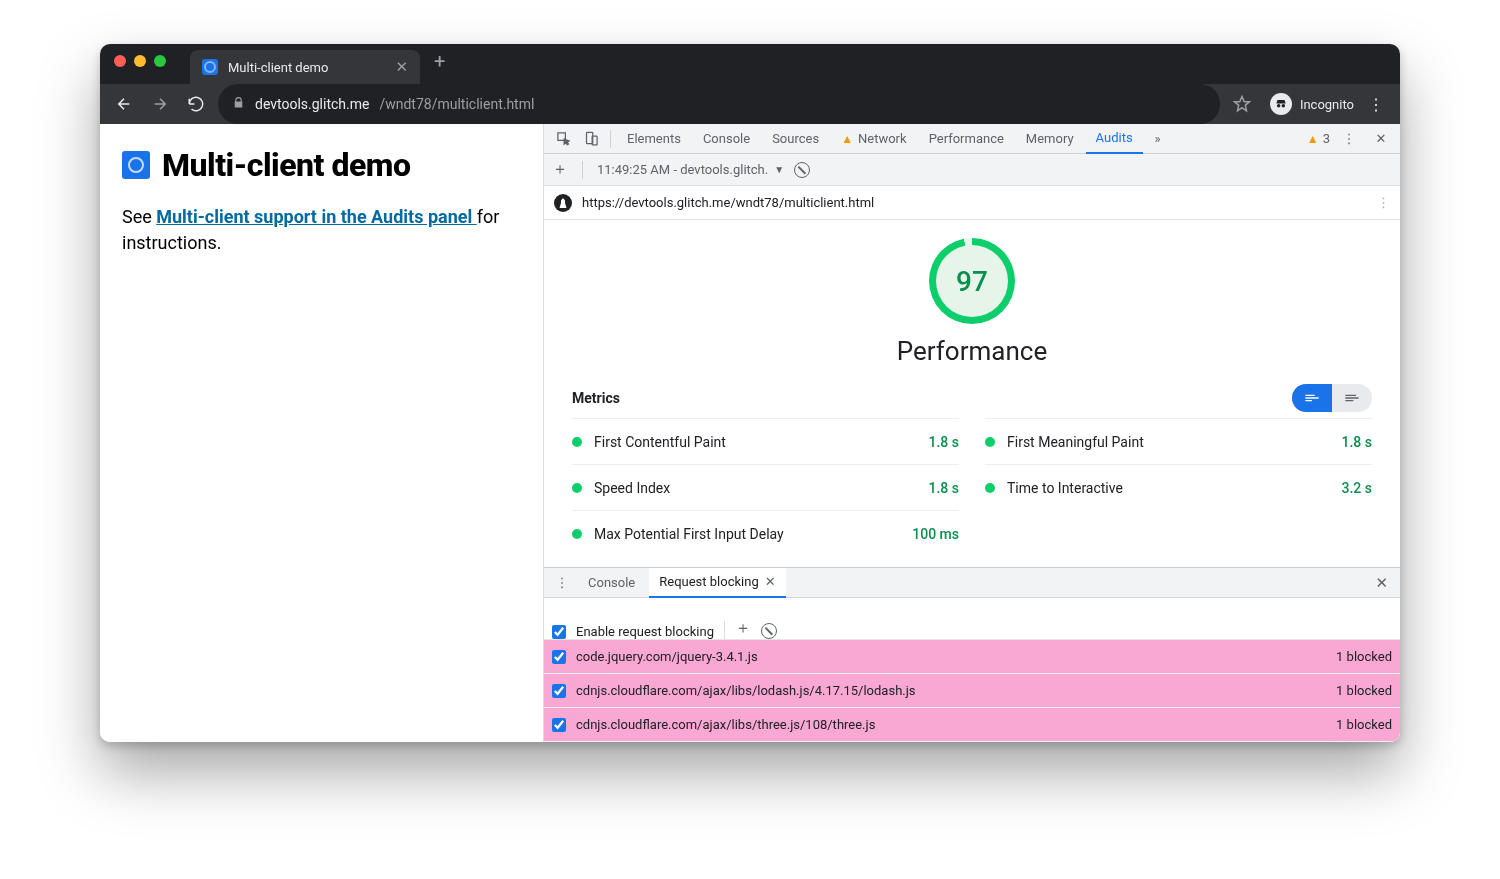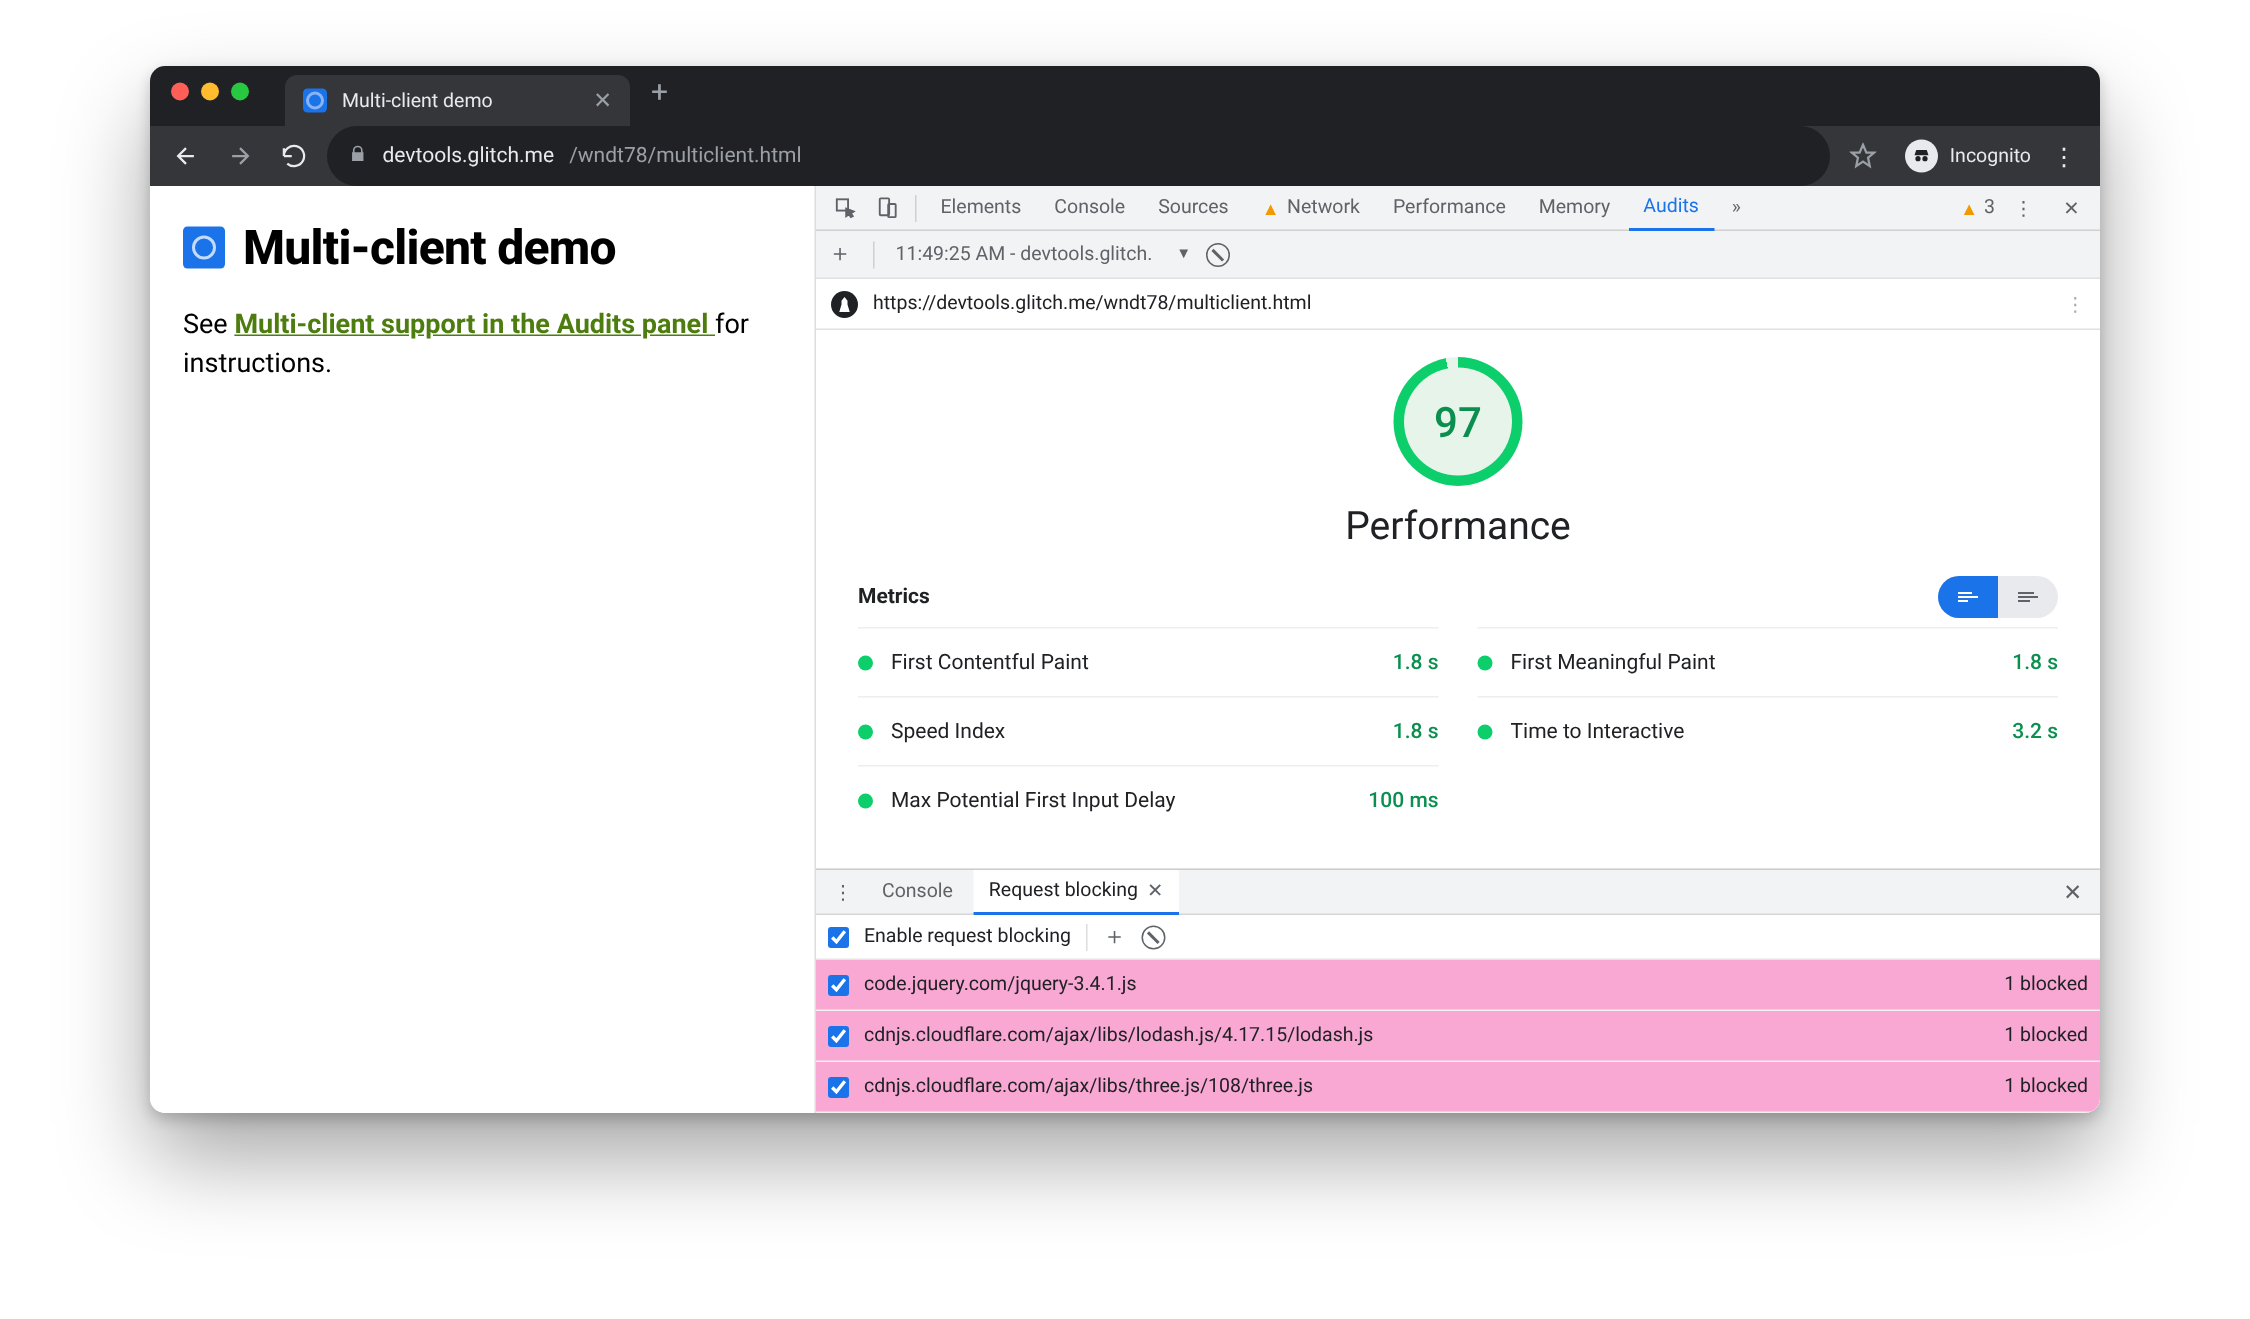--- a/index.html
+++ b/index.html
@@ -49,35 +49,35 @@
   .incog-icon svg{width:14px;height:14px;}
   .incog-label{font-size:13px;color:#e8eaed;}
   
   .content{display:flex;height:618px;background:#fff;}
   .page{width:444px;padding:22px 22px;border-right:1px solid #ddd;}
   .page-head{display:flex;align-items:center;gap:12px;margin-bottom:20px;}
   .page-logo{width:28px;height:28px;background:#1a73e8;display:flex;align-items:center;justify-content:center;border-radius:3px;}
   .page-logo::after{content:"";width:12px;height:12px;border:2px solid #c2dbff;border-radius:50%;}
   .page-title{font-size:32px;font-weight:800;letter-spacing:-.5px;}
   .page-body{font-size:18px;line-height:1.45;}
-  .page-body a{color:#4d7c0f;text-decoration:underline;font-weight:700;}
+  .page-body a{color:#0369a1;text-decoration:underline;font-weight:700;}
   
   .devtools{flex:1;display:flex;flex-direction:column;background:#fff;font-size:13px;color:#202124;}
   .dt-tabs{height:30px;border-bottom:1px solid #d0d0d0;display:flex;align-items:center;padding:0 6px;gap:2px;background:#f1f3f4;}
   .dt-tabs .ico{width:26px;display:flex;align-items:center;justify-content:center;color:#5f6368;}
   .sep{width:1px;height:18px;background:#d0d0d0;margin:0 4px;}
   .dt-tab{padding:0 10px;height:16px;display:flex;align-items:center;color:#5f6368;cursor:default;gap:5px;}
   .dt-tab.active{color:#1a73e8;border-bottom:2px solid #1a73e8;height:30px;}
   .warn-ic{color:#f29900;font-size:12px;}
   .dt-right{margin-left:auto;display:flex;align-items:center;gap:6px;}
   .warn-badge{display:flex;align-items:center;gap:4px;color:#5f6368;}
   
   .aud-bar{height:32px;background:#f1f3f4;border-bottom:1px solid #e0e0e0;display:flex;align-items:center;padding:0 8px;gap:10px;color:#5f6368;}
   .aud-bar .plus{font-size:16px;}
-  .aud-drop{display:flex;align-items:center;gap:16px;}
+  .aud-drop{display:flex;align-items:center;gap:6px;}
   .aud-drop .caret{font-size:10px;}
   
   .url-row{height:34px;border-bottom:1px solid #e0e0e0;display:flex;align-items:center;padding:0 10px;gap:10px;}
   .lh-icon{width:18px;height:18px;background:#202124;border-radius:50%;display:flex;align-items:center;justify-content:center;color:#fff;font-size:10px;}
   .url-text{font-size:13px;color:#202124;}
   .vdots{margin-left:auto;color:#a9a9a9;}
   
   .report{flex:1;overflow:hidden;padding:18px 28px 6px;}
   .gauge-wrap{display:flex;flex-direction:column;align-items:center;gap:12px;margin-bottom:18px;}
   .gauge{width:86px;height:86px;border-radius:50%;position:relative;
@@ -99,21 +99,21 @@
   .mlabel{flex:1;font-size:14px;color:#202124;}
   .mval{color:#0a8f4e;font-size:14px;font-weight:500;}
   
   .drawer{border-top:1px solid #ccc;background:#f1f3f4;}
   .drawer-tabs{height:30px;display:flex;align-items:center;padding:0 6px;gap:4px;border-bottom:1px solid #d6d6d6;position:relative;}
   .drawer-tabs .ico{width:24px;color:#5f6368;display:flex;justify-content:center;}
   .dtab{padding:0 10px;height:30px;display:flex;align-items:center;color:#5f6368;gap:6px;}
   .dtab.active{color:#202124;border-bottom:2px solid #1a73e8;background:#fff;}
   .dtab .x{font-size:13px;color:#5f6368;}
   .drawer-close{margin-left:auto;color:#5f6368;padding:0 6px;font-size:15px;}
-  .drawer-toolbar{height:30px;background:#fff;display:flex;align-items:center;padding:0 8px;gap:10px;border-bottom:1px solid #e5e5e5;}
+  .drawer-toolbar{height:42px;background:#fff;display:flex;align-items:flex-end;padding:0 8px;gap:10px;border-bottom:1px solid #e5e5e5;}
   .chk{width:14px;height:14px;accent-color:#1a73e8;}
   .dsep{width:1px;height:18px;background:#ddd;}
   .block-list{background:#f9a8d4;}
   .brow{height:34px;display:flex;align-items:center;padding:0 8px;gap:10px;border-bottom:1px solid #f0f0f0;font-size:13px;color:#202124;}
   .brow .count{margin-left:auto;color:#202124;}
   .noenter{width:16px;height:16px;border:1.6px solid #5f6368;border-radius:50%;position:relative;}
   .noenter::after{content:"";position:absolute;left:2px;right:2px;top:50%;height:1.6px;background:#5f6368;transform:translateY(-50%) rotate(45deg);}
 </style>
 </head>
 <body>

